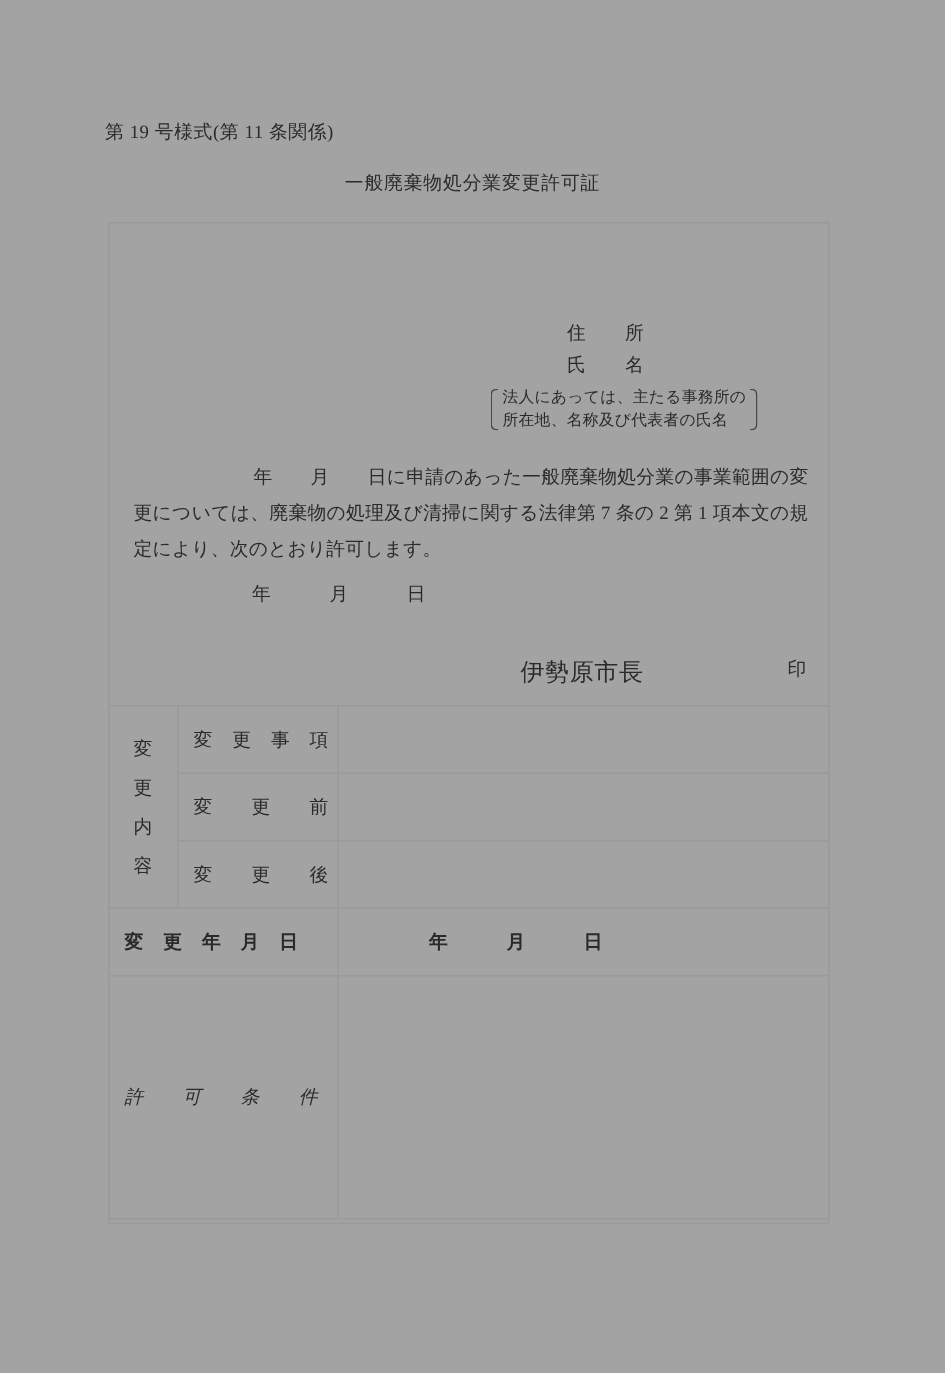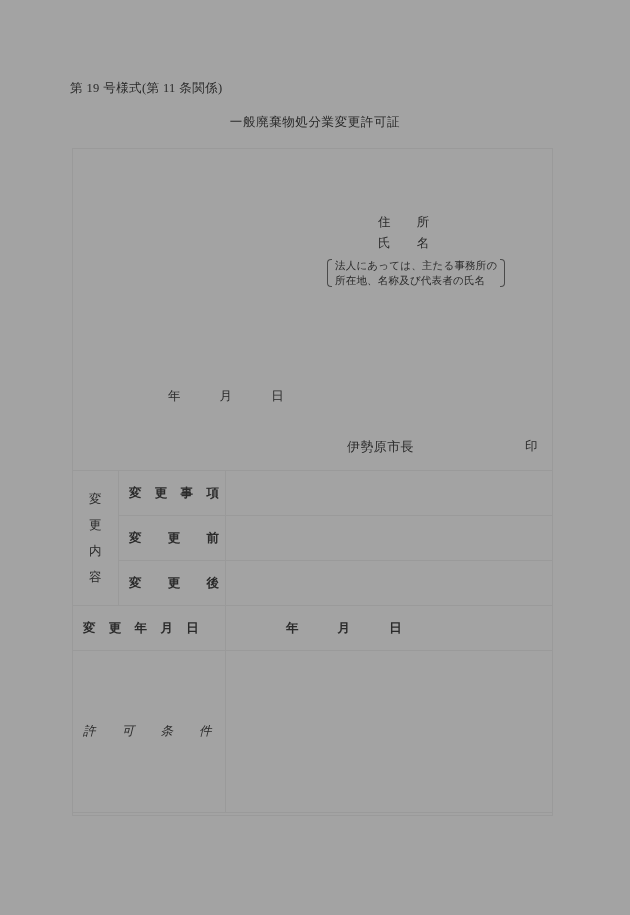--- a/index.html
+++ b/index.html
@@ -130,21 +130,21 @@
     left: 96px;
     top: 240px;
     font-size: 12.5px;
     letter-spacing: 0.4px;
     white-space: pre;
   }
   .mayor {
     position: absolute;
     left: 275px;
     top: 290px;
-    font-size: 13px;
+    font-size: 16px;
     letter-spacing: 0.4px;
     white-space: pre;
   }
   .seal {
     position: absolute;
     left: 453px;
     top: 290px;
     font-size: 12.5px;
     white-space: pre;
   }
@@ -158,21 +158,21 @@
     border-collapse: collapse;
     table-layout: fixed;
     font-size: 12.5px;
   }
   .tbl td {
     border: 1px solid #9a9a9a;
     padding: 0;
     vertical-align: middle;
   }
   .c-vert  { width: 45px;  text-align: center; }
-  .c-label { width: 96px;  padding-left: 10px !important; font-weight: bold; }
+  .c-label { width: 96px;  padding-left: 10px !important; }
   .c-wide  { width: 141px; padding-left: 10px !important; }
   .c-val   { }
 
   .r-chg   { height: 45px; }
   .r-date  { height: 45px; font-weight: bold; }
   .r-cond  { height: 162px; font-style: italic; }
 
   .vtext {
     display: inline-block;
     line-height: 26px;
@@ -197,20 +197,21 @@
 
     <div class="addr-line l1">住　　所</div>
     <div class="addr-line l2">氏　　名</div>
 
     <div class="note">
       <span class="brk"></span>
       <span class="note-text"><span>法人にあっては、主たる事務所の</span><br><span>所在地、名称及び代表者の氏名</span></span>
       <span class="brk right"></span>
     </div>
 
+    <div class="para">年　　月　　日に申請のあった一般廃棄物処分業の事業範囲の変更については、廃棄物の処理及び清掃に関する法律第 7 条の 2 第 1 項本文の規定により、次のとおり許可します。</div>
 
     <div class="date-line">年　　　月　　　日</div>
     <div class="mayor">伊勢原市長</div>
     <div class="seal">印</div>
   </div>
 
   <table class="tbl">
     <tbody>
       <tr class="r-chg">
         <td class="c-vert" rowspan="3">

